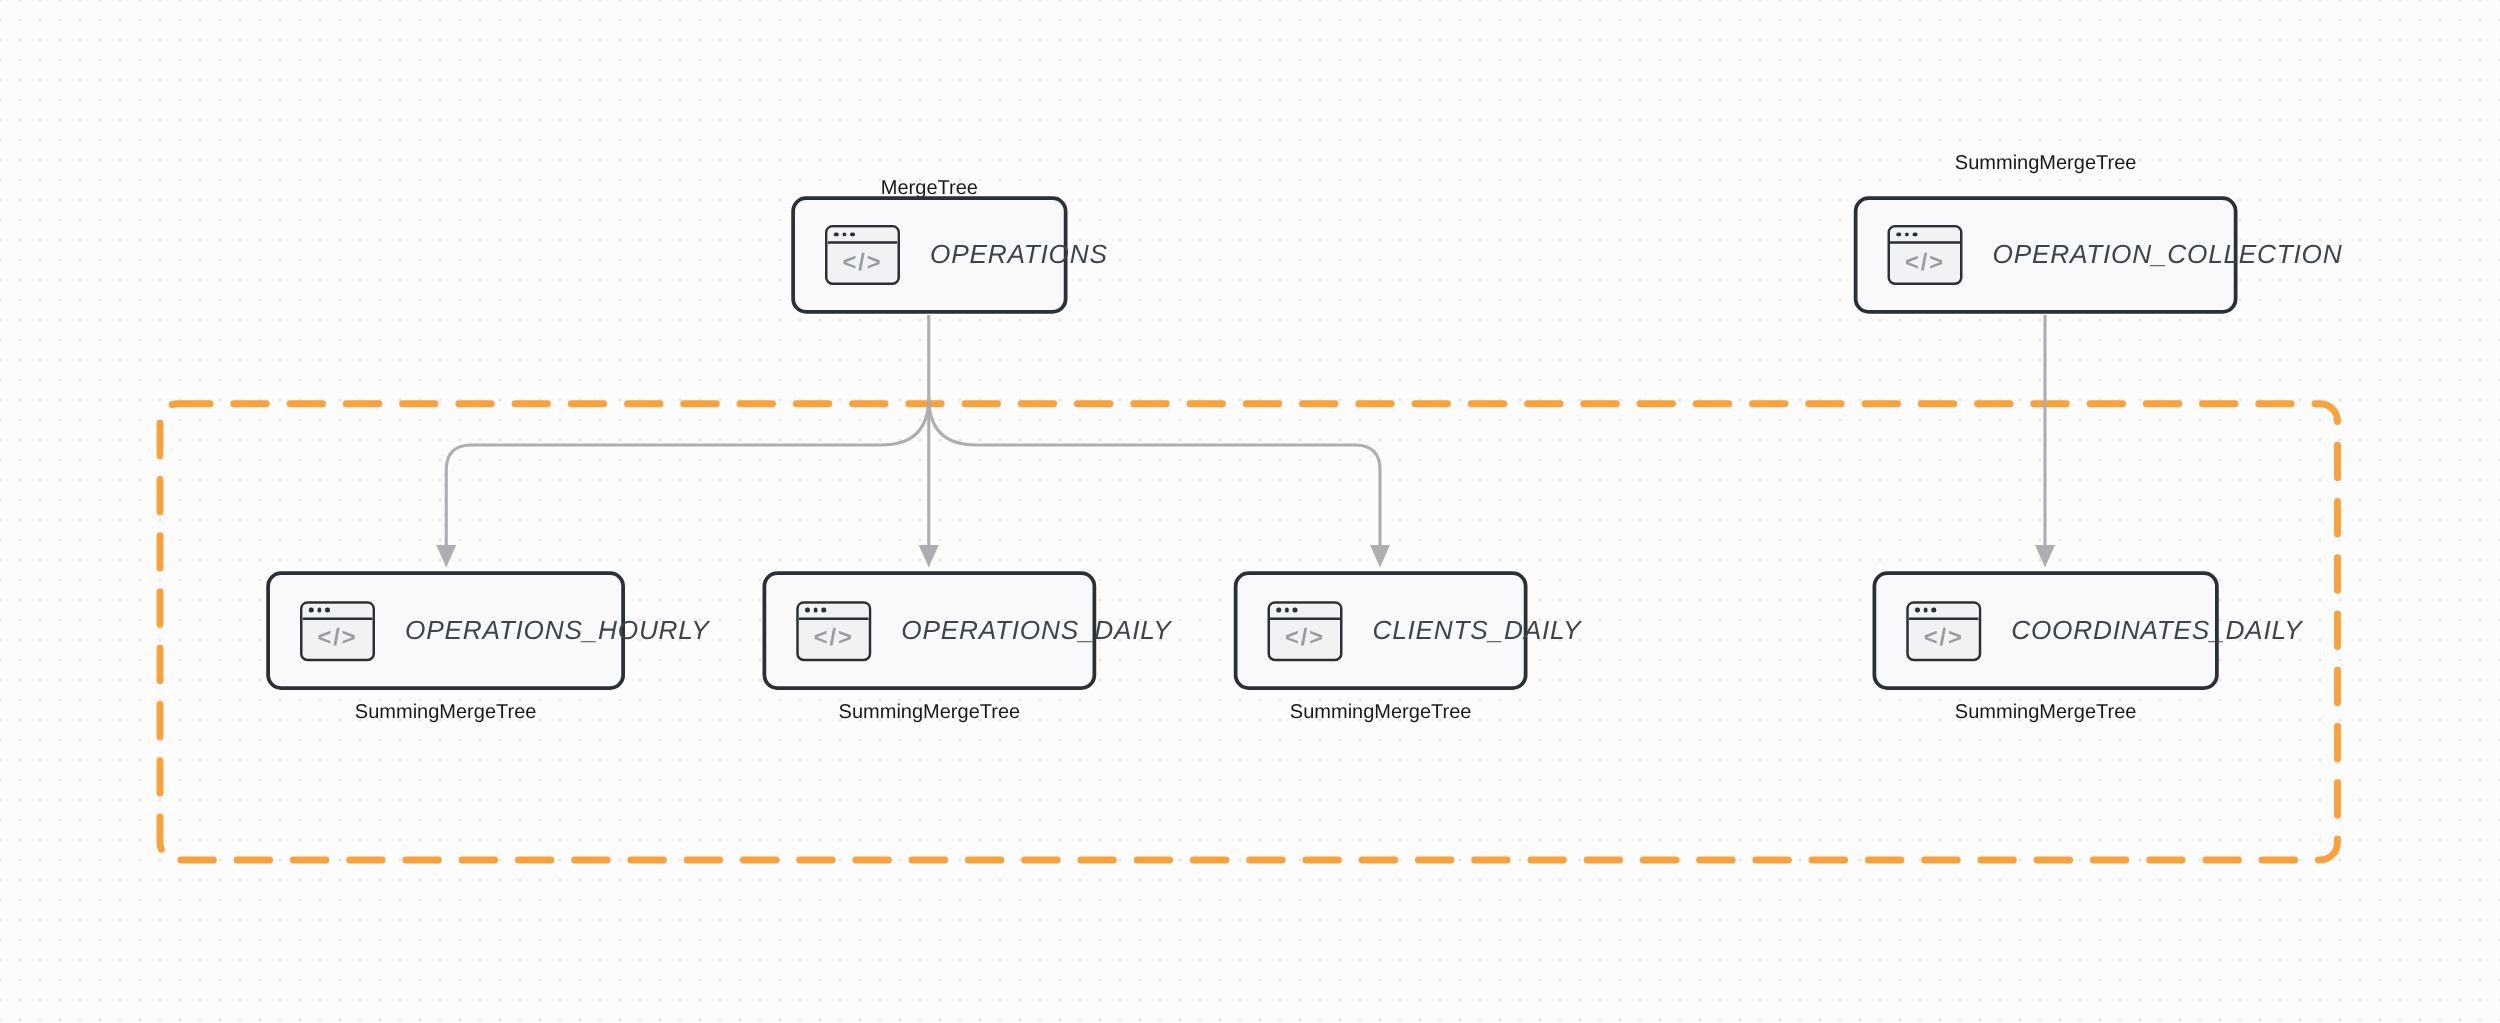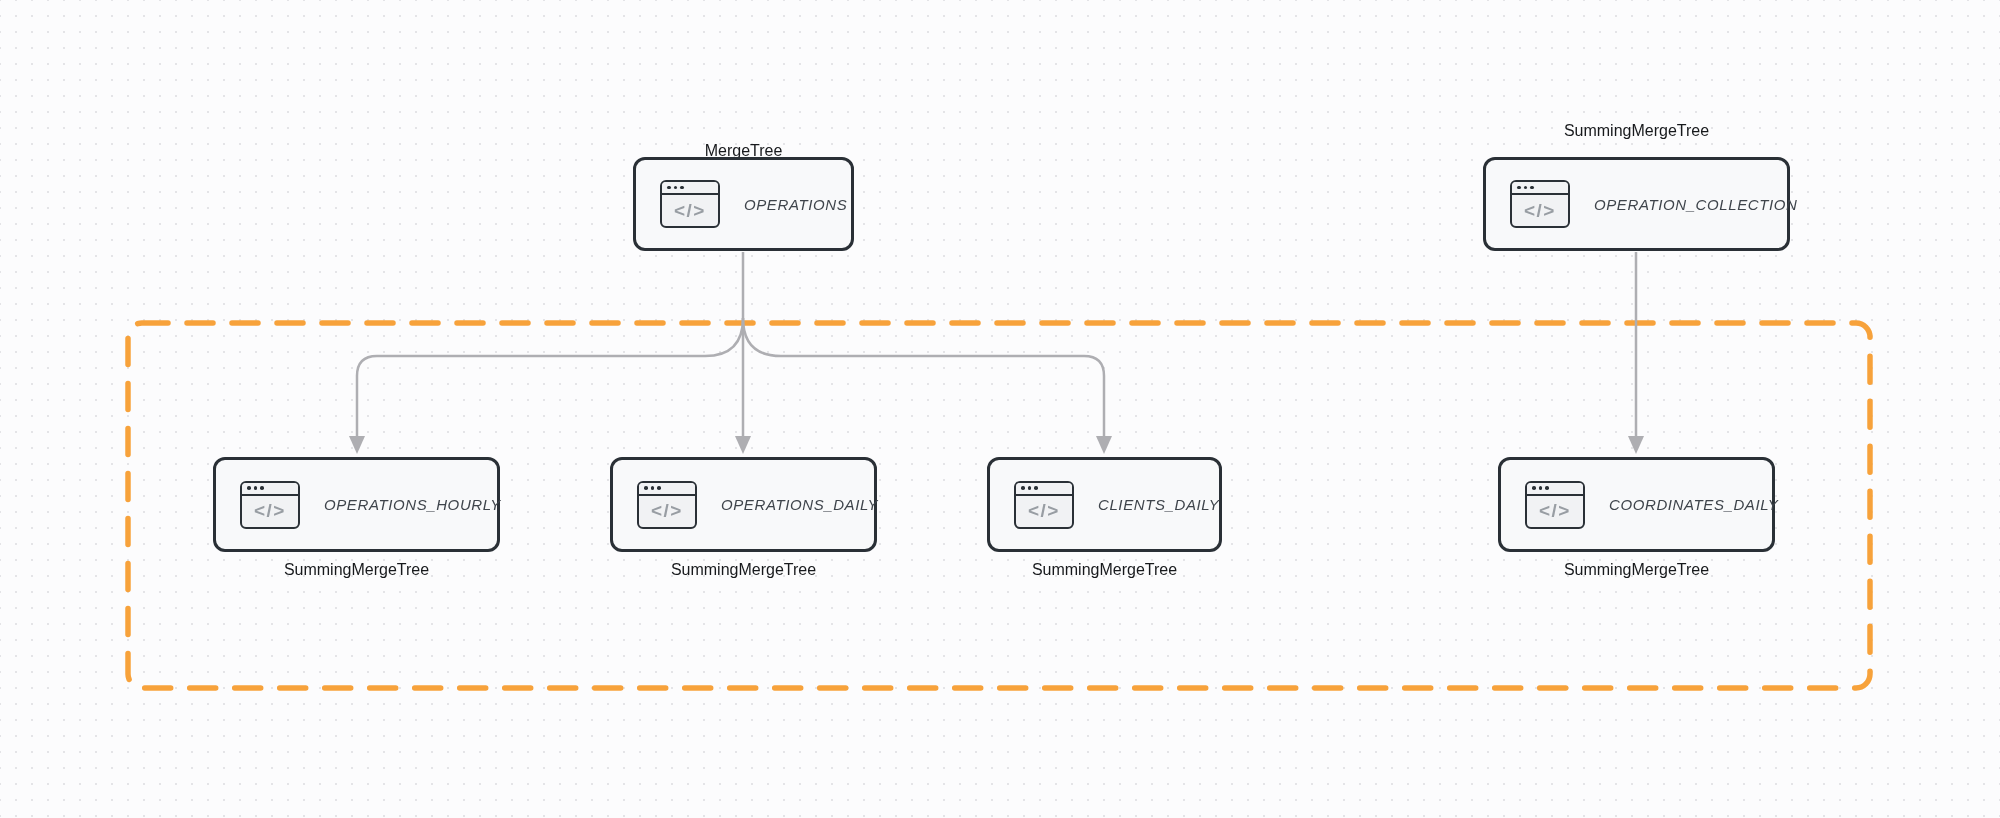--- a/index.html
+++ b/index.html
@@ -25,21 +25,21 @@
     height:11px;border-bottom:2.5px solid #2a3036;display:flex;align-items:center;
     gap:3px;padding-left:5px;background:#f1f2f4;
   }
   .browser-icon .dot{width:3.5px;height:3.5px;border-radius:50%;background:#2a3036;}
   .browser-icon .glyph{
     height:31px;display:flex;align-items:center;justify-content:center;
     color:#989da3;font-weight:700;font-size:19px;letter-spacing:1.5px;
     font-family:"Liberation Sans",sans-serif;
   }
   .node-title{
-    font-style:italic;font-size:15px;letter-spacing:0.6px;color:#3e444b;
+    font-style:italic;font-size:21px;letter-spacing:0.6px;color:#3e444b;
     font-weight:500;white-space:nowrap;
   }
   .engine-label{
     position:absolute;z-index:2;text-align:center;font-size:16px;font-weight:500;
     color:#17191c;white-space:nowrap;
   }
   .group-label{
     position:absolute;z-index:2;text-align:right;font-size:23px;font-weight:500;
     color:#f7a23b;white-space:nowrap;
   }

